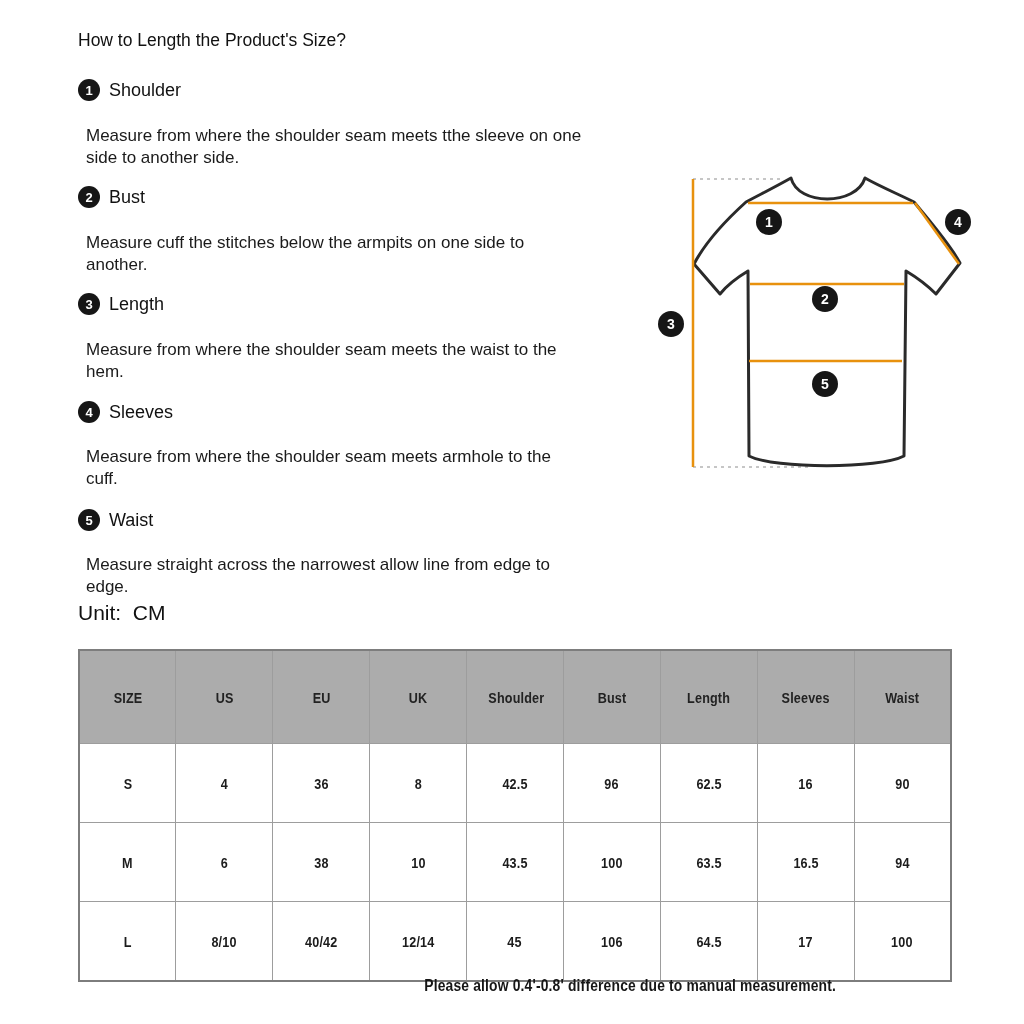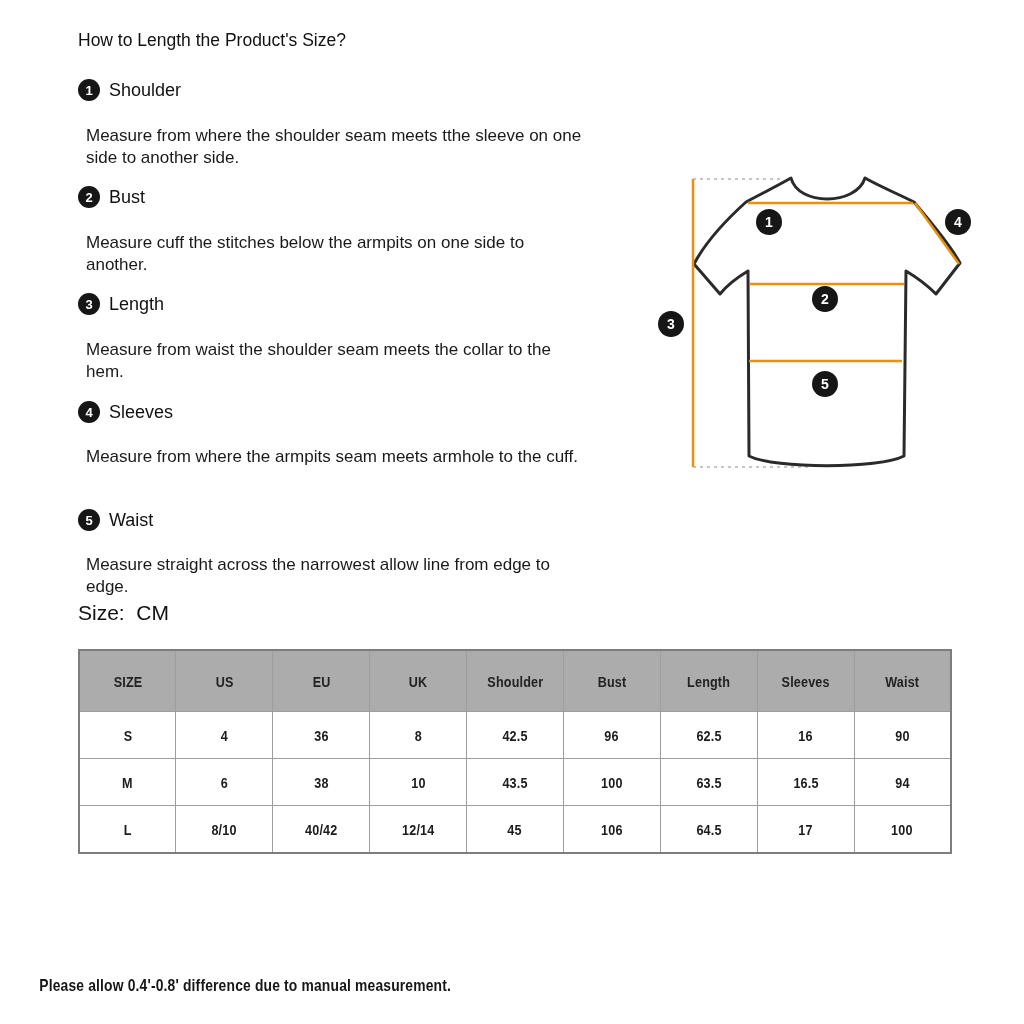--- a/index.html
+++ b/index.html
@@ -18,27 +18,27 @@
   .step-label{font-size:18px; color:#111;}
   .desc{left:78px; width:498px; font-size:17px; line-height:22px; margin:8px; color:#1a1a1a;}
   .unit{left:78px; top:601px; font-size:21px; color:#111; white-space:pre;}
   .diagram{left:648px; top:153px;}
   table.size-table{
     position:absolute; left:78px; top:649px; width:874px;
     border-collapse:collapse; table-layout:fixed;
     border:2px solid #7d7d7d; background:#fff;
   }
   .size-table th, .size-table td{
-    border:1px solid #9d9d9d; text-align:center; padding:0;
+    border:1px solid #9d9d9d; text-align:center; padding:16px;
     font-size:15px; font-weight:bold; color:#1c1c1c;
   }
   .size-table th{height:60px; background:#acacac; color:#222;}
   .size-table td{height:46px; background:#fff;}
   .cx{display:inline-block; transform:scaleX(.84); transform-origin:center; letter-spacing:.2px;}
-  .footer{top:976px; left:0; width:875px; text-align:left; font-size:16.5px; font-weight:bold; color:#161616;}
+  .footer{top:976px; left:0; width:875px; text-align:right; font-size:16.5px; font-weight:bold; color:#161616;}
 </style>
 </head>
 <body>
 
 <div class="page">
 
   <div class="abs title">How to Length the Product's Size?</div>
 
   <div class="abs step" style="top:79px">
     <span class="badge">1</span>
@@ -49,35 +49,35 @@
   <div class="abs step" style="top:186px">
     <span class="badge">2</span>
     <span class="step-label">Bust</span>
   </div>
   <p class="abs desc" style="top:224px">Measure cuff the stitches below the armpits on one side to another.</p>
 
   <div class="abs step" style="top:293px">
     <span class="badge">3</span>
     <span class="step-label">Length</span>
   </div>
-  <p class="abs desc" style="top:331px">Measure from waist the shoulder seam meets the collar to the hem.</p>
+  <p class="abs desc" style="top:331px">Measure from where the shoulder seam meets the waist to the hem.</p>
 
   <div class="abs step" style="top:401px">
     <span class="badge">4</span>
     <span class="step-label">Sleeves</span>
   </div>
-  <p class="abs desc" style="top:438px">Measure from where the armpits seam meets armhole to the cuff.</p>
+  <p class="abs desc" style="top:438px">Measure from where the shoulder seam meets armhole to the cuff.</p>
 
   <div class="abs step" style="top:509px">
     <span class="badge">5</span>
     <span class="step-label">Waist</span>
   </div>
   <p class="abs desc" style="top:546px">Measure straight across the narrowest allow line from edge to edge.</p>
 
-  <div class="abs unit">Size:  CM</div>
+  <div class="abs unit">Unit:  CM</div>
 
   <svg class="abs diagram" width="348" height="338" viewBox="650 153 348 338">
 
     <path d="M 695 179 H 782" stroke="#c6c6c6" stroke-width="2" stroke-dasharray="3 4" fill="none"></path>
     <path d="M 695 467 H 812" stroke="#c6c6c6" stroke-width="2" stroke-dasharray="3 4" fill="none"></path>
 
     <path d="M 748 202
              C 763 194 779 186 793 178
              C 800 206 858 206 867 178
              C 881 186 900 194 916 202

